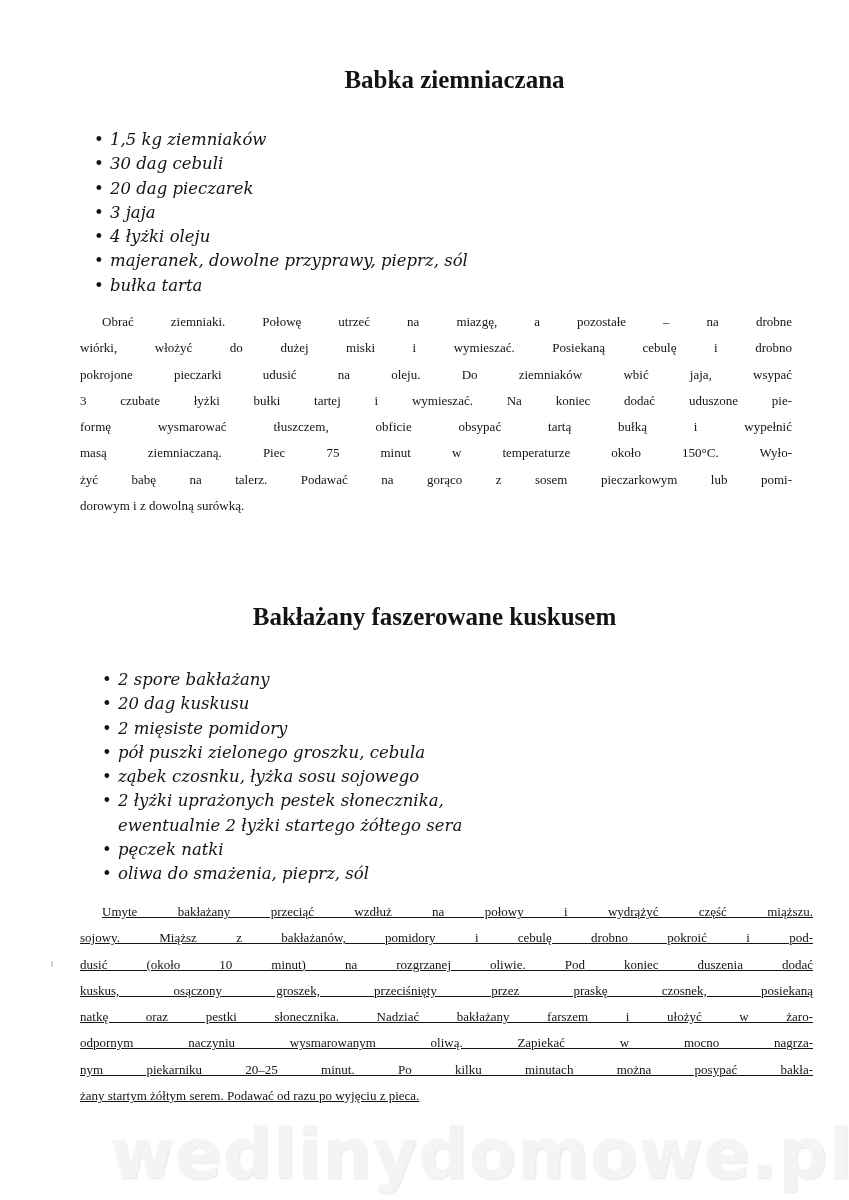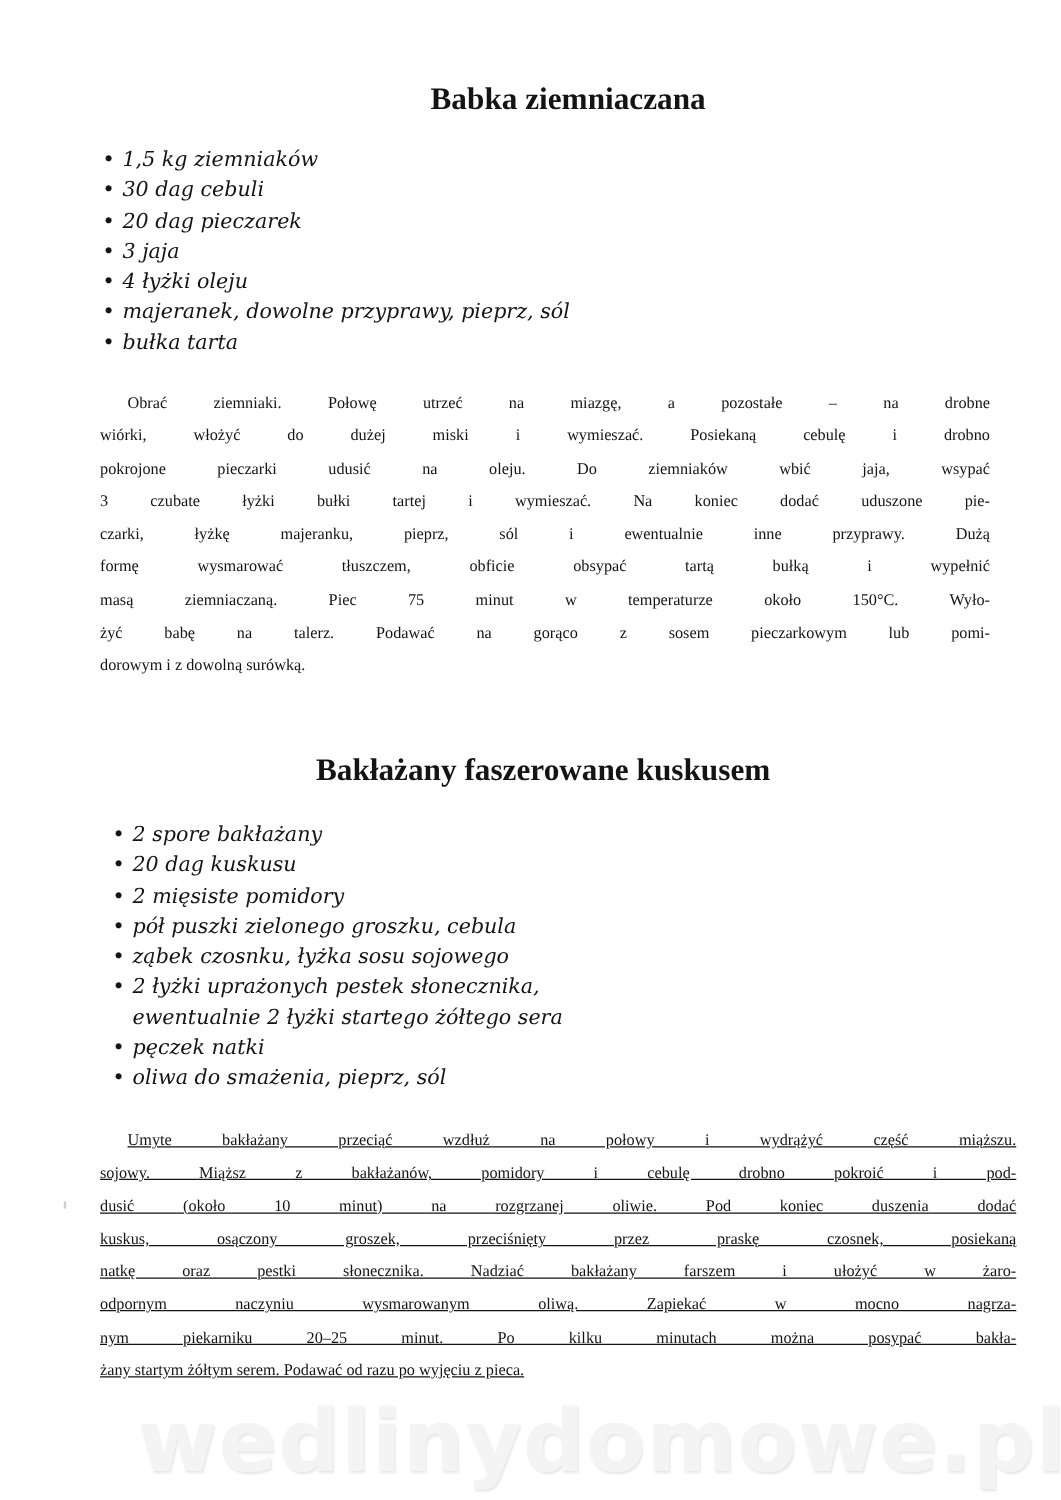--- a/index.html
+++ b/index.html
@@ -26,21 +26,21 @@
       letter-spacing: 0px;
       margin: 0;
       white-space: nowrap;
     }
     .title-1 { top: 66px; left: 30px; }
     .title-2 { top: 603px; left: 10px; }
 
     ul.ingredients {
       position: absolute;
       list-style: none;
-      margin: 4px;
+      margin: 16px;
       padding: 0;
       font-family: "DejaVu Serif", "Liberation Serif", serif;
       font-style: italic;
       font-size: 16.5px;
       line-height: 24.3px;
     }
     ul.ingredients li {
       position: relative;
       padding-left: 16px;
       white-space: nowrap;
@@ -118,21 +118,20 @@
   <li>4 łyżki oleju</li>
   <li>majeranek, dowolne przyprawy, pieprz, sól</li>
   <li>bułka tarta</li>
 </ul>
 
 <div class="directions dir-1">
   <span class="line indent">Obrać ziemniaki. Połowę utrzeć na miazgę, a pozostałe – na drobne</span>
   <span class="line">wiórki, włożyć do dużej miski i wymieszać. Posiekaną cebulę i drobno</span>
   <span class="line">pokrojone pieczarki udusić na oleju. Do ziemniaków wbić jaja, wsypać</span>
   <span class="line">3 czubate łyżki bułki tartej i wymieszać. Na koniec dodać uduszone pie-</span>
-  <span class="line">czarki, łyżkę majeranku, pieprz, sól i ewentualnie inne przyprawy. Dużą</span>
   <span class="line">formę wysmarować tłuszczem, obficie obsypać tartą bułką i wypełnić</span>
   <span class="line">masą ziemniaczaną. Piec 75 minut w temperaturze około 150°C. Wyło-</span>
   <span class="line">żyć babę na talerz. Podawać na gorąco z sosem pieczarkowym lub pomi-</span>
   <span class="line last">dorowym i z dowolną surówką.</span>
 </div>
 
 <h1 class="recipe-title title-2">Bakłażany faszerowane kuskusem</h1>
 
 <ul class="ingredients list-2">
   <li>2 spore bakłażany</li>

